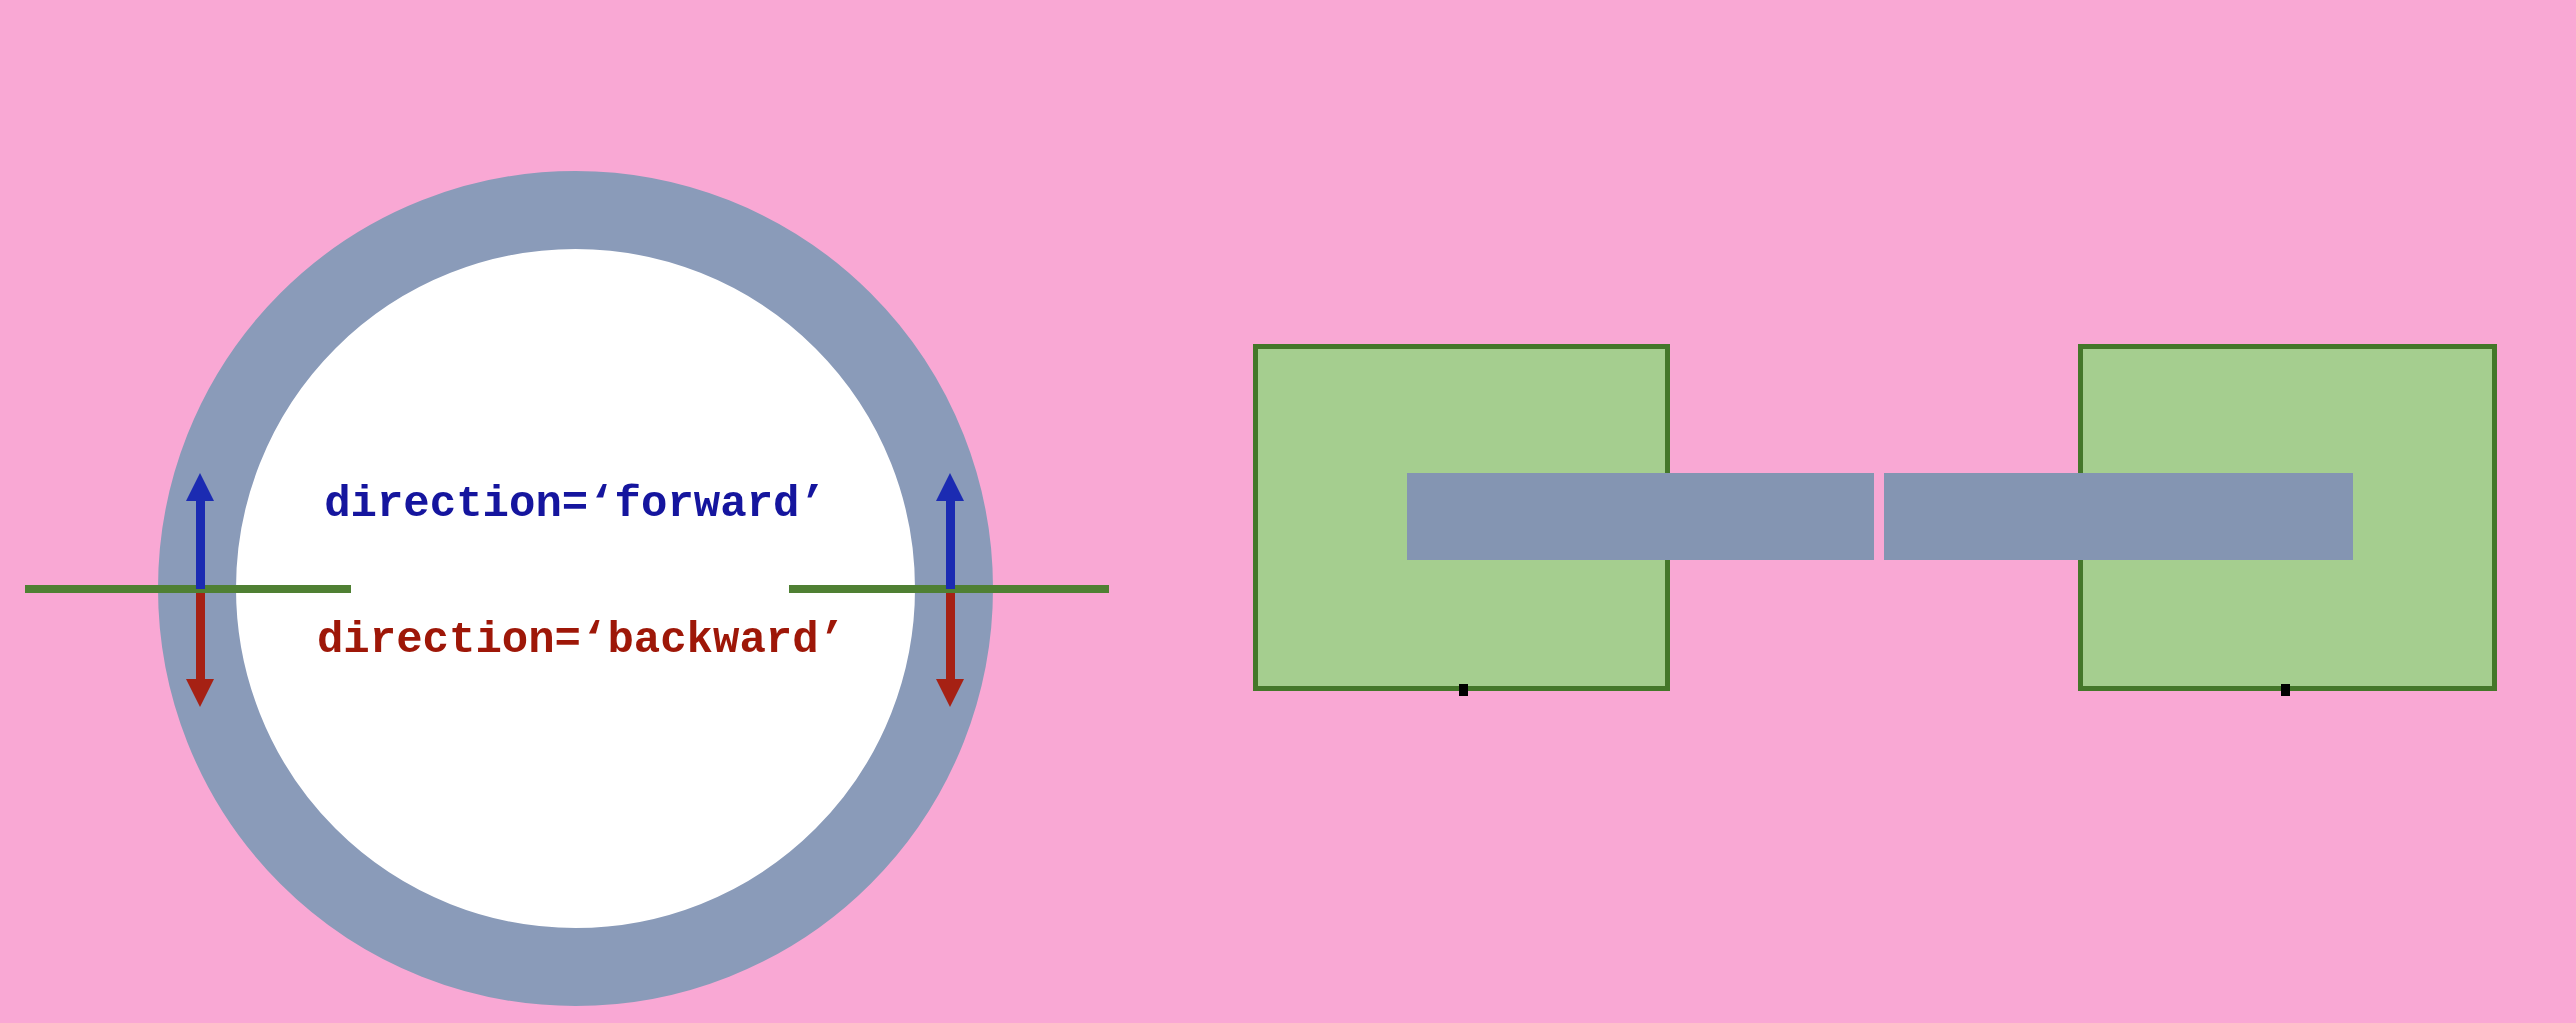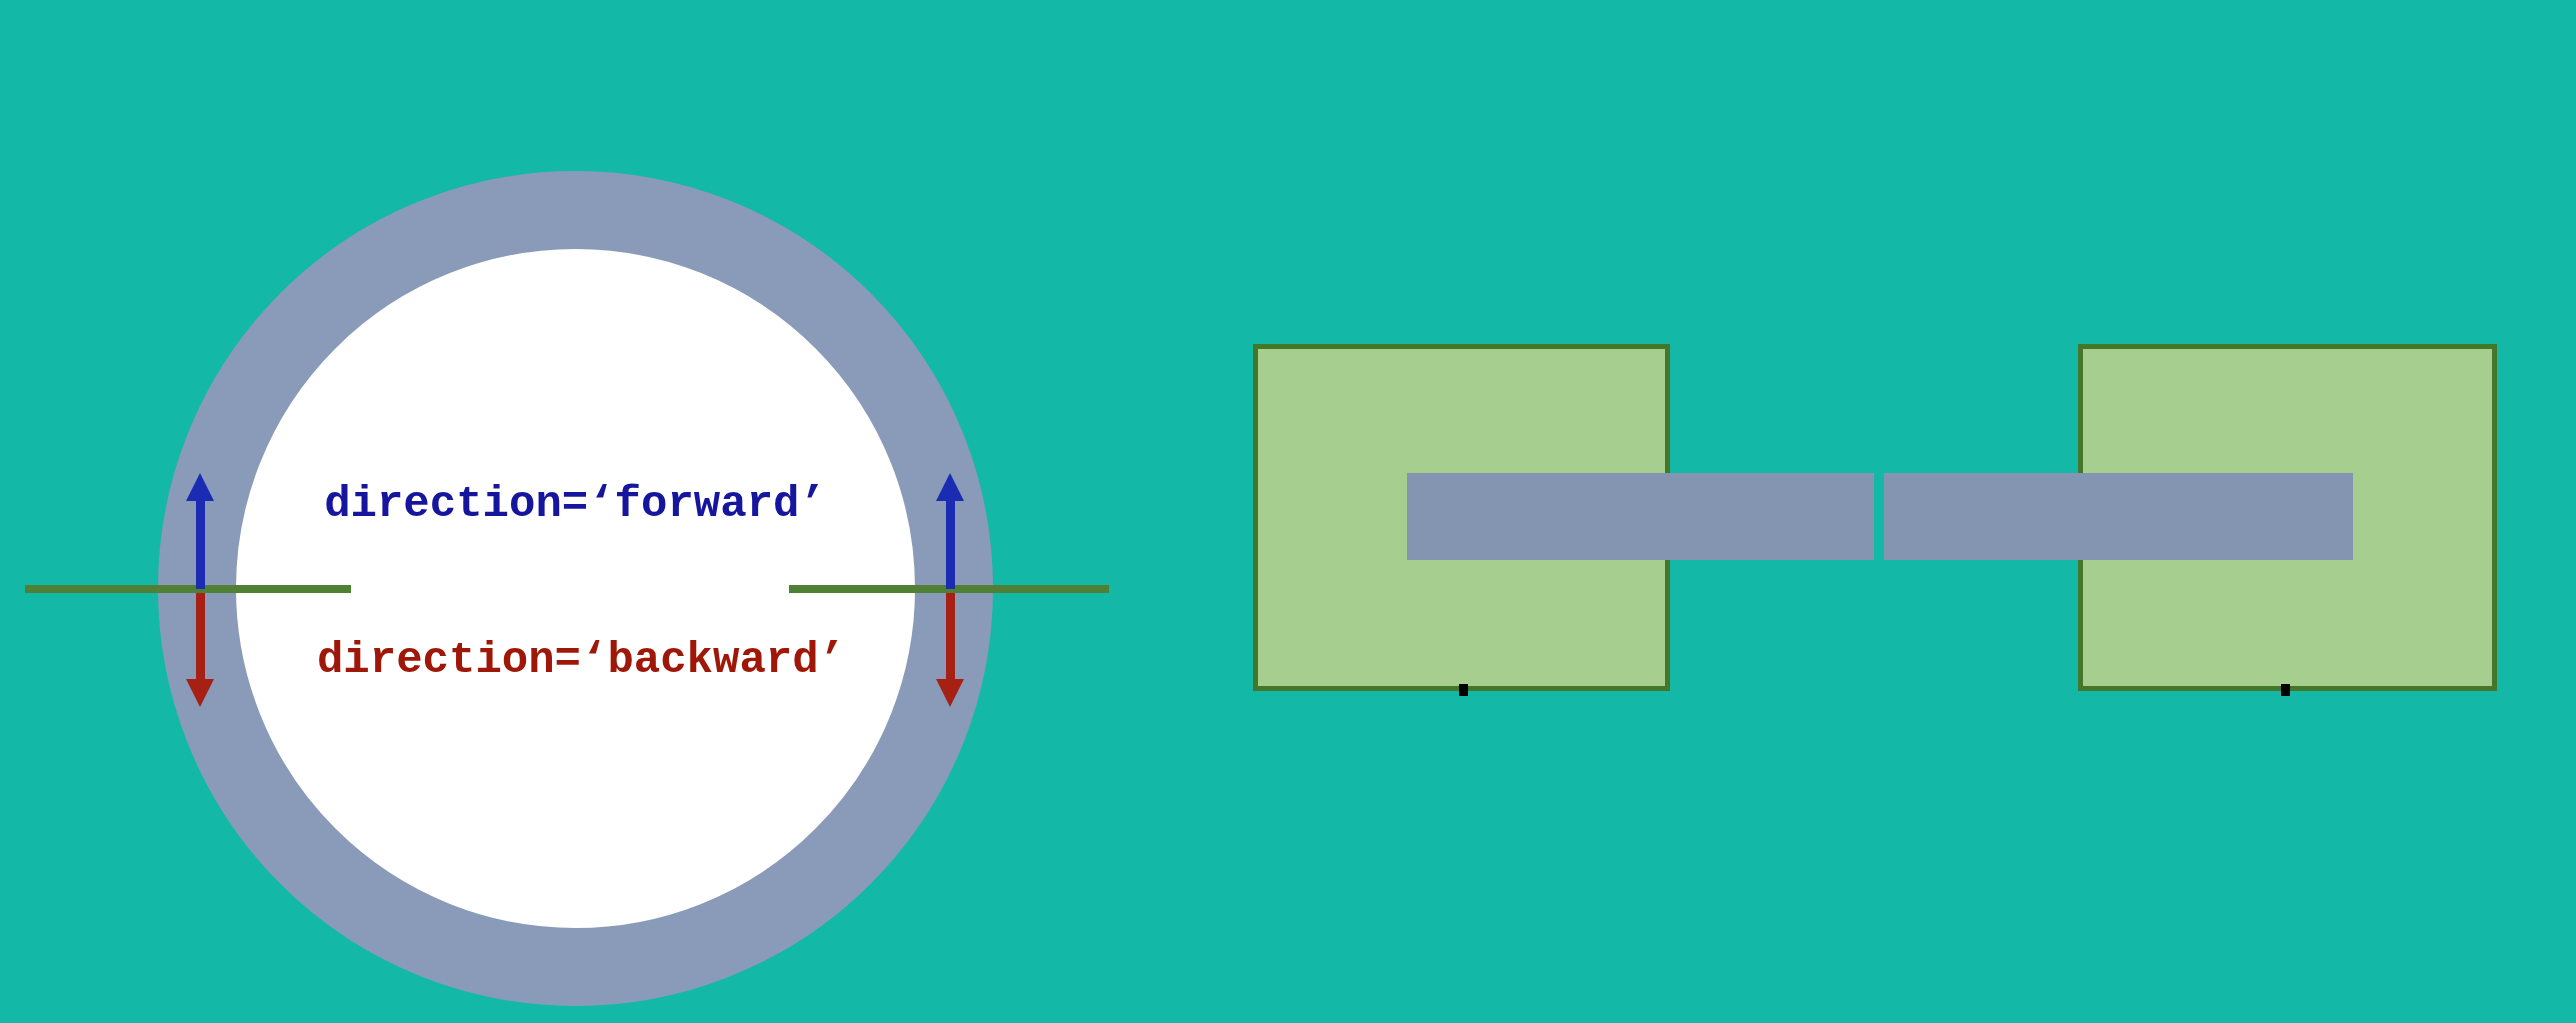--- a/index.html
+++ b/index.html
@@ -62,21 +62,21 @@
 
   .dir-label {
     position: absolute;
     transform: translate(-50%, -50%);
     font-size: 44px;
     font-weight: bold;
     white-space: nowrap;
     letter-spacing: 0;
   }
   #label-forward  { left: 575px; top: 504px; }
-  #label-backward { left: 581px; top: 660px; }
+  #label-backward { left: 581px; top: 640px; }
 
   
   .slab {
     position: absolute;
     top: 344px;
     height: 347px;
     box-sizing: border-box;
     border: 5px solid #44772A;
     background: #A5CE8F;
   }
@@ -98,21 +98,21 @@
     width: 8.7px;
     height: 12.4px;
     background: #000;
   }
   #tick-left  { left: 1459px; }
   #tick-right { left: 2281px; }
 </style>
 </head>
 <body>
 
-<div id="canvas" style="background-color: #14b8a6;">
+<div id="canvas" style="background-color: #f9a8d4;">
 
   <section>
     <div id="shell-ring" style="border-color: rgb(138, 155, 185); background-color: rgb(255, 255, 255);"></div>
 
     <div id="ray-left" class="ray" style="background-color: rgb(79, 128, 51);"></div>
     <div id="ray-right" class="ray" style="background-color: rgb(79, 128, 51);"></div>
 
     <div class="pair-left">
       <div class="arrow-shaft up-shaft" style="background-color: rgb(27, 43, 178);"></div>
       <div class="arrow-head up-head" style="border-bottom-color: rgb(27, 43, 178);"></div>

